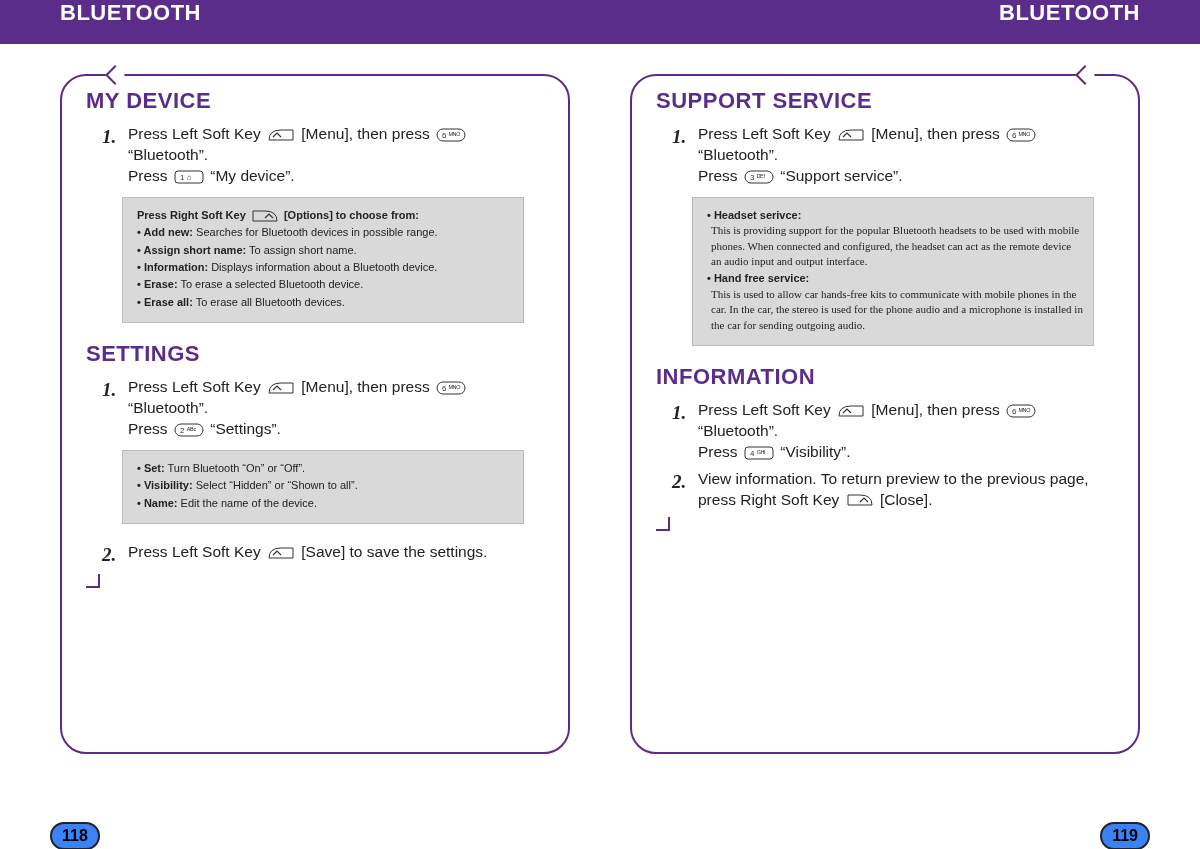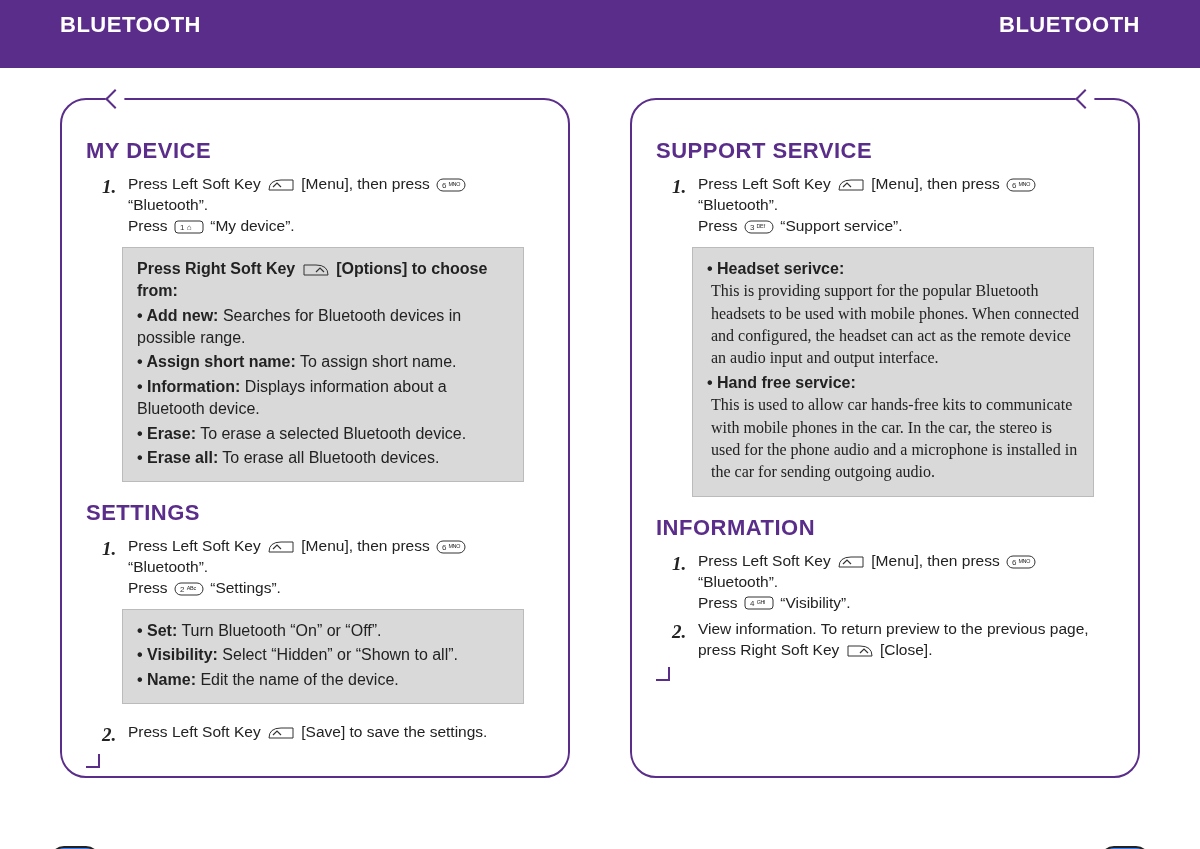--- a/index.html
+++ b/index.html
@@ -11,39 +11,39 @@
     height: 849px;
     overflow: hidden;
   }
   .header {
     background: #5a2d8a;
     color: #fff;
     height: 44px;
     display: flex;
     justify-content: space-between;
     align-items: flex-start;
-    padding: 12px 60px;
+    padding: 0 60px;
     font-weight: 700;
     font-size: 22px;
     letter-spacing: 0.5px;
   }
   .pages {
     display: flex;
     gap: 60px;
     padding: 30px 60px 0 60px;
     height: 760px;
   }
   .page {
     flex: 1;
     position: relative;
   }
   .panel {
     border: 2.5px solid #5a2d8a;
     border-radius: 26px;
-    padding: 34px 24px 20px 24px;
+    padding: 8px 24px 20px 24px;
     height: 680px;
     position: relative;
     box-sizing: border-box;
   }
   .panel::before,
   .panel::after {
     content: "";
     position: absolute;
     width: 12px;
     height: 12px;
@@ -79,21 +79,21 @@
   .keyicon {
     display: inline-block;
     vertical-align: middle;
     margin: 0 2px;
   }
   .graybox {
     background: #d9d9d9;
     border: 1px solid #bbb;
     margin: 10px 20px 18px 36px;
     padding: 8px 10px 10px 14px;
-    font-size: 16px;
+    font-size: 11px;
     line-height: 1.4;
     color: #222;
   }
   .graybox .line { margin: 2px 0; }
   .graybox .line b { font-weight: 700; }
   .desc-row { display:flex; margin:2px 0;flex-direction:column; }
   .desc-label { font-weight:700; white-space:nowrap; }
   .desc-text { flex:1; padding-left:4px;font-family:Liberation Serif, serif; }
   .pagenum {
     position: absolute;

